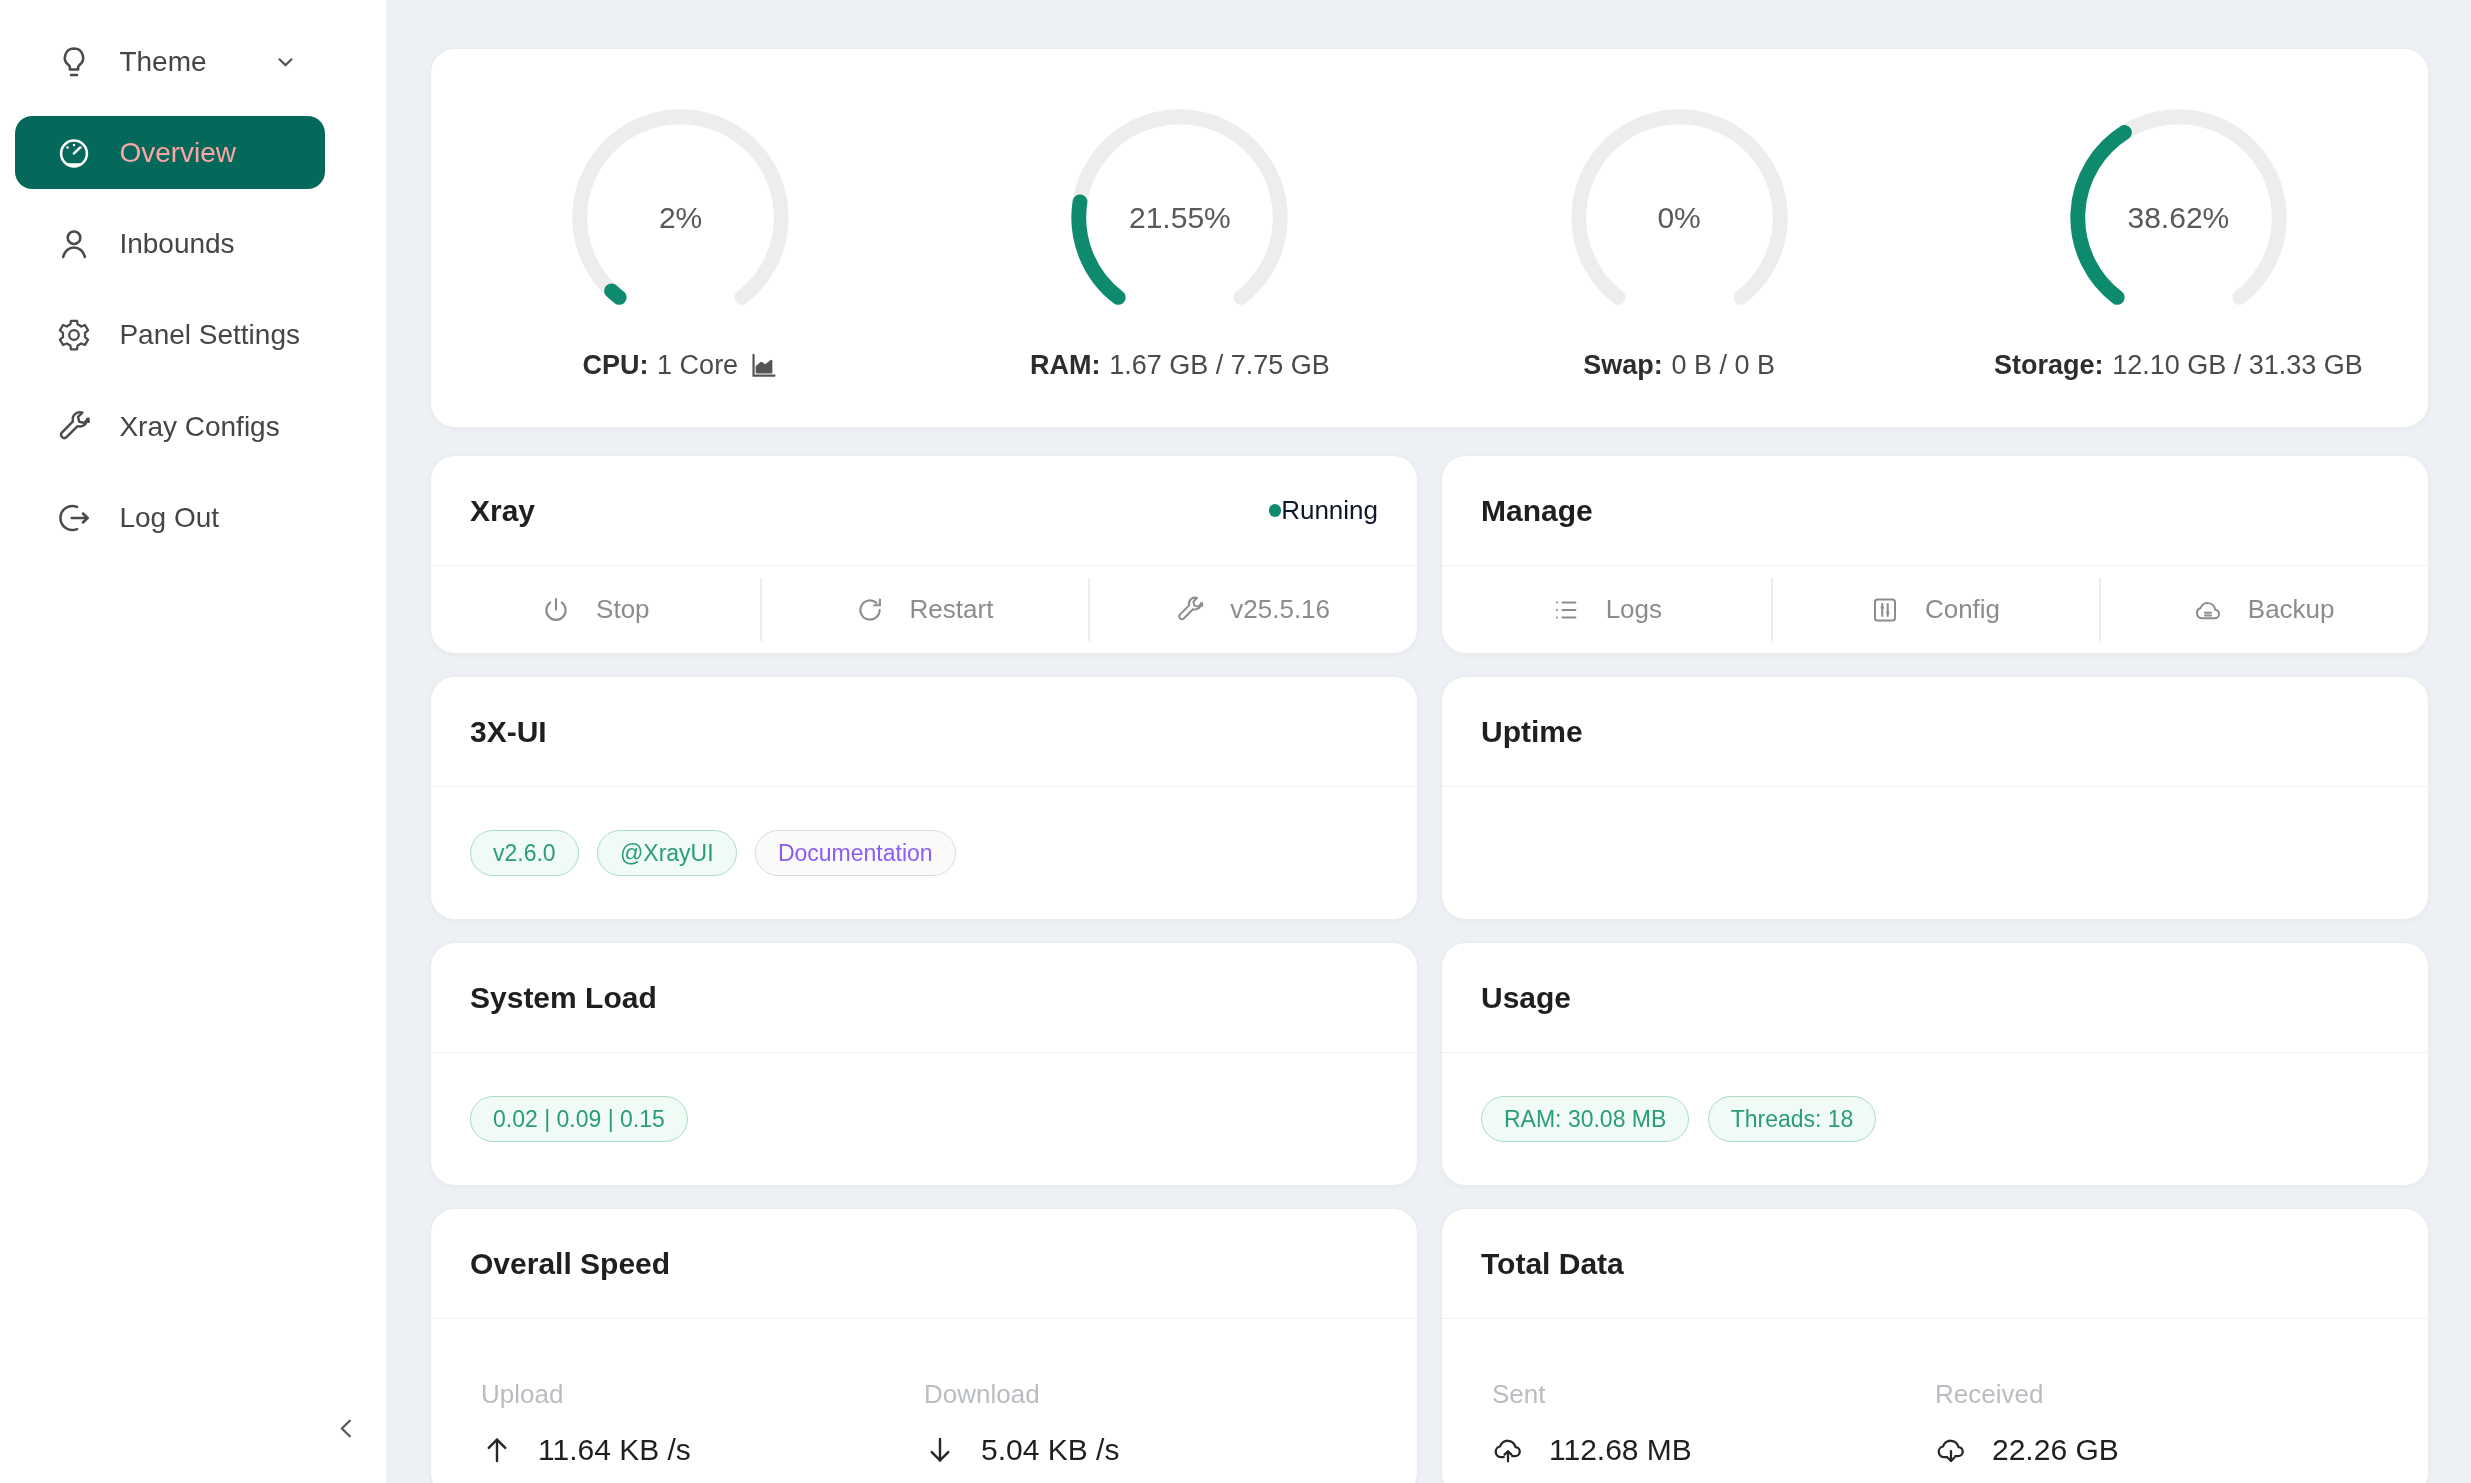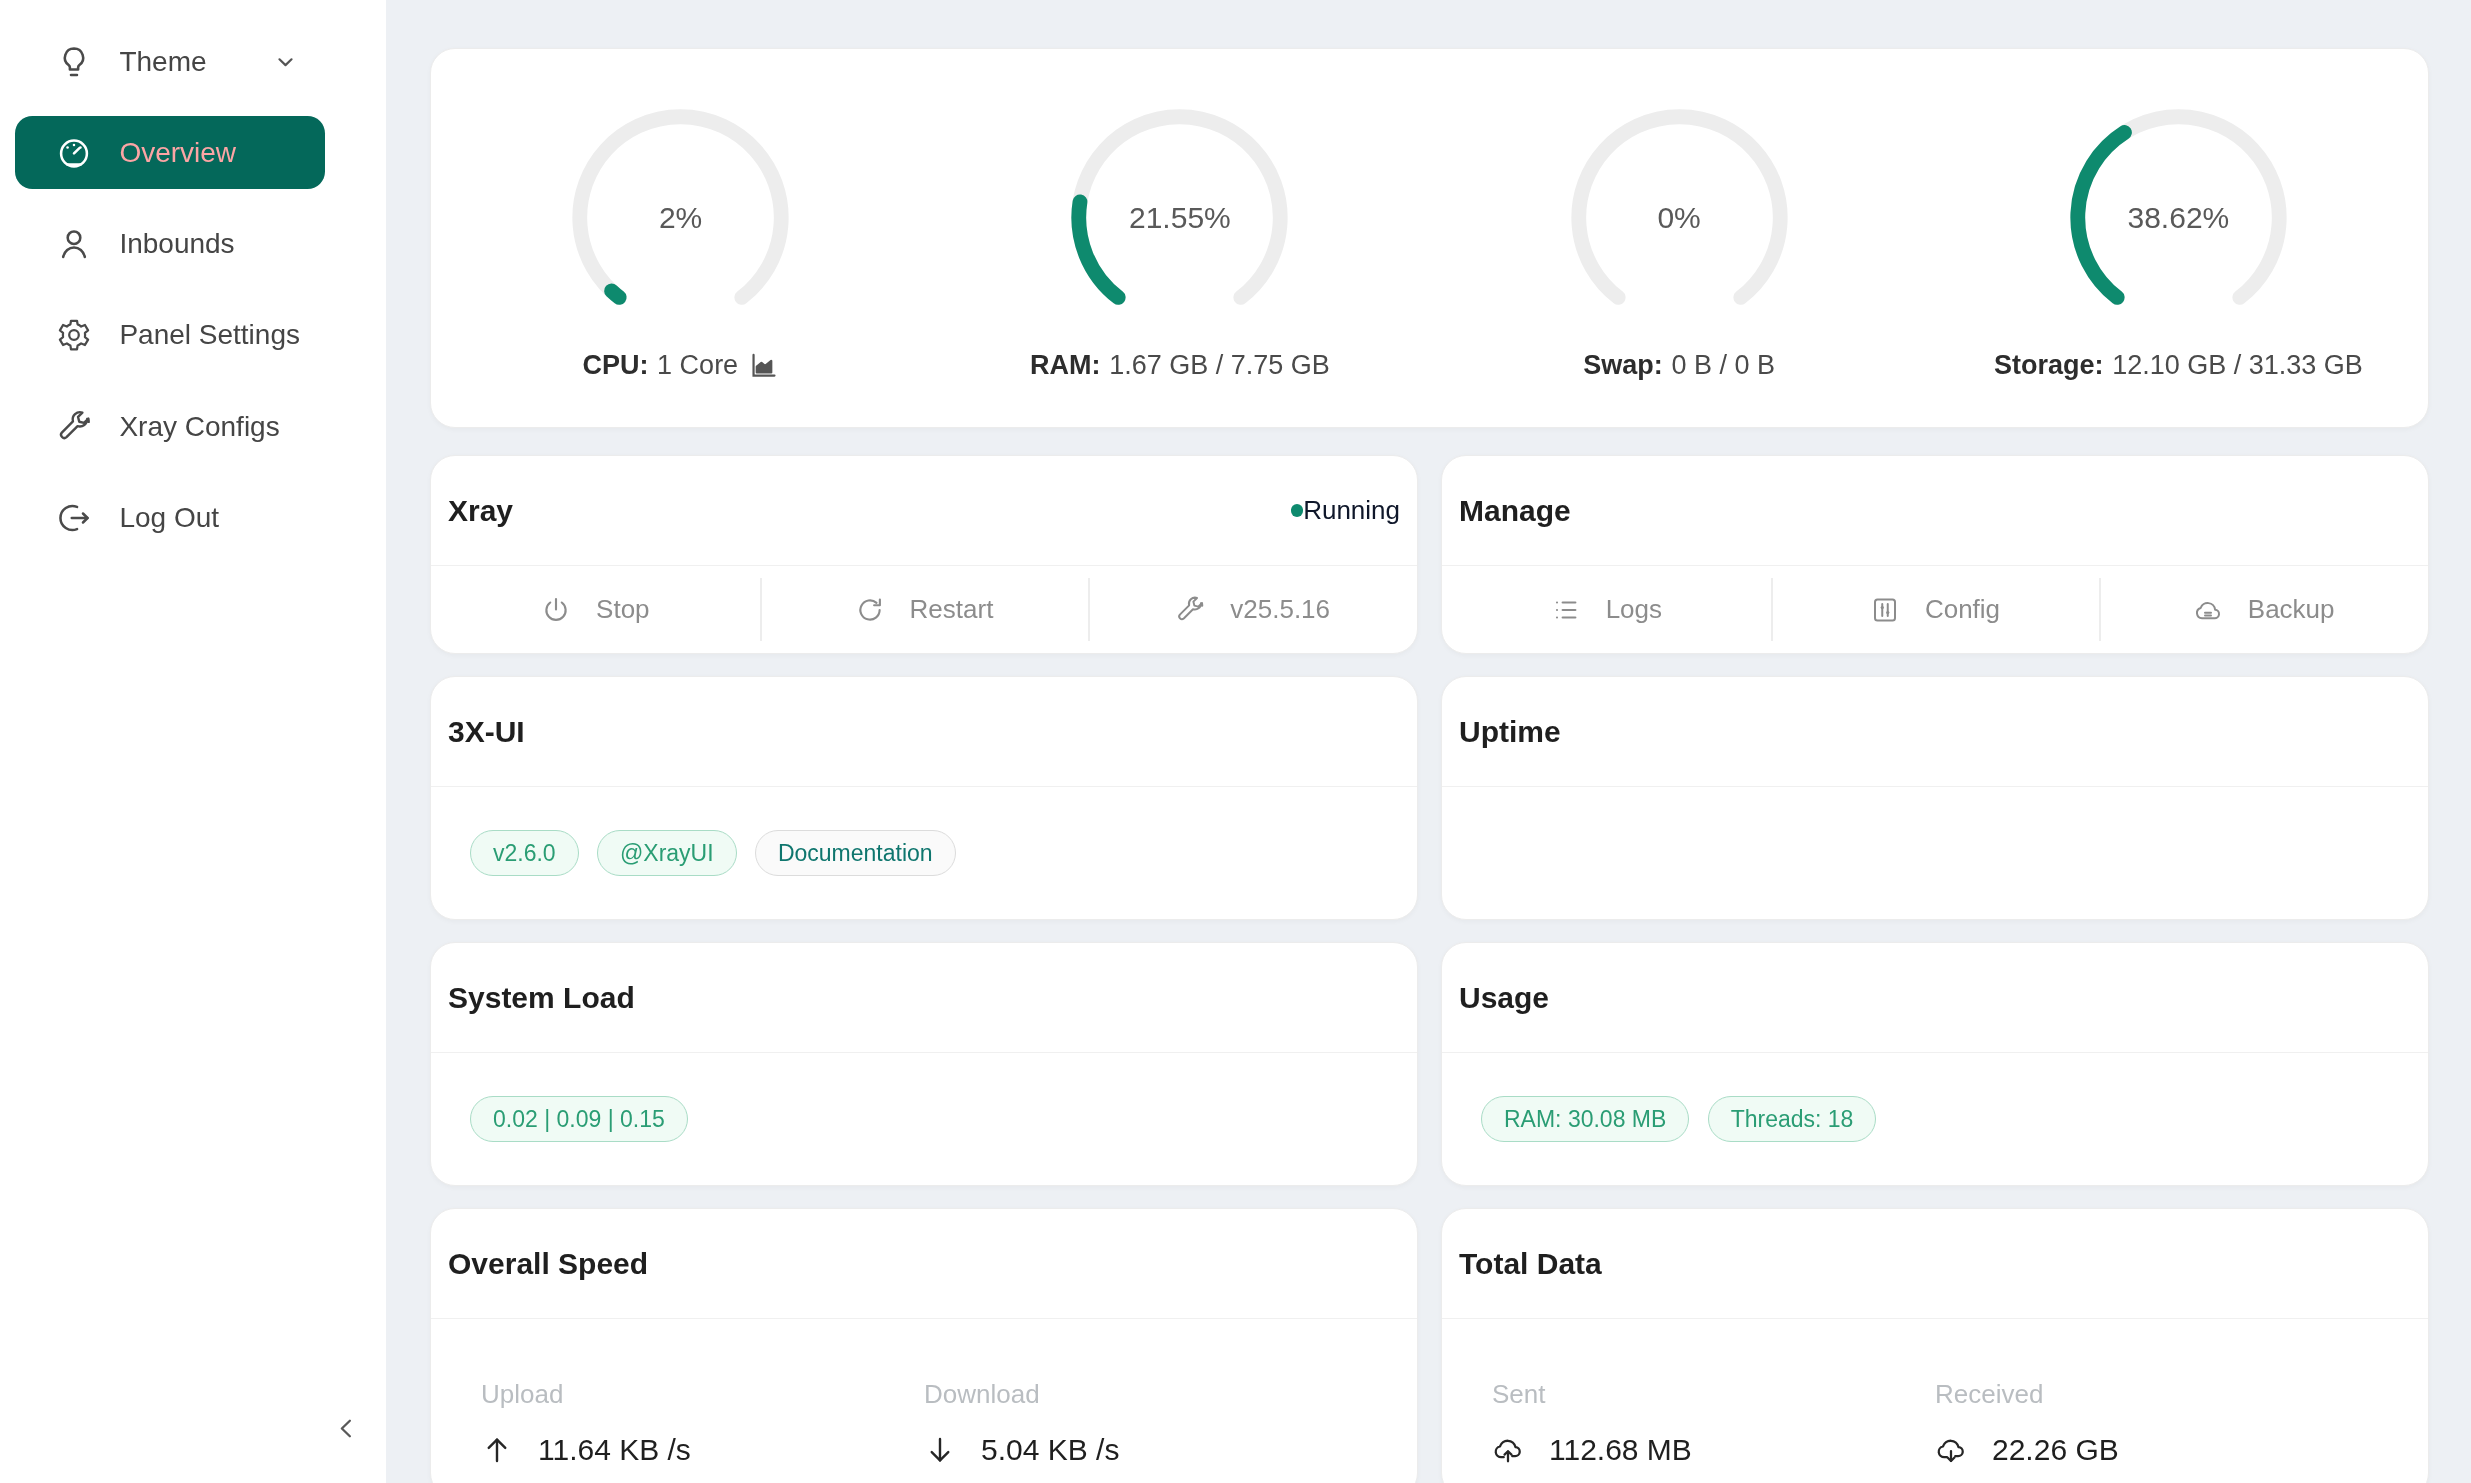--- a/index.html
+++ b/index.html
@@ -61,21 +61,21 @@
   .chart-icon{width:31px;height:31px;color:#555;margin-left:9.7px;display:flex}
   .chart-icon svg{width:100%;height:100%}
 
   
   .row{display:grid;grid-template-columns:1fr 1fr;gap:23px;margin-bottom:22px}
   .r2{height:199px}
   .r34{height:244px}
   .r5{height:290px}
 
   .card-header{
-    height:110px;display:flex;align-items:center;padding:0 17px;
+    height:110px;display:flex;align-items:center;padding:0 39px;
     border-bottom:1.9px solid #f0f0f0;
   }
   .card-title{font-size:30px;font-weight:700;color:#1f1f1f;flex:1}
   .status{display:flex;align-items:center;gap:0;font-size:26px;color:#0f172a}
   .status-dot{width:12.6px;height:12.6px;border-radius:50%;background:var(--accent)}
 
   .actions{display:flex;height:calc(100% - 110px);align-items:stretch}
   .action{
     flex:1;display:flex;align-items:center;justify-content:center;gap:25px;
     color:#8c8c8c;font-size:26px;cursor:pointer;position:relative;
@@ -85,21 +85,21 @@
   }
   .action .a-icon{width:30px;height:30px;display:flex}
   .action .a-icon svg{width:100%;height:100%}
 
   .tags{display:flex;align-items:center;gap:18.3px;height:calc(100% - 110px);padding:0 39px}
   .tag{
     display:inline-flex;align-items:center;height:46px;padding:0 22px;
     border-radius:24px;font-size:23px;border:1.9px solid;white-space:nowrap;cursor:default;
   }
   .tag.green{background:var(--tag-green-bg);border-color:var(--tag-green-border);color:var(--tag-green-text)}
-  .tag.default{background:#fafafa;border-color:#dcdcdc;color:#0f766e}
+  .tag.default{background:#fafafa;border-color:#dcdcdc;color:#8b5cf6}
 
   .cols{display:flex;height:calc(100% - 110px);padding:0 50px}
   .col{width:50%;padding-top:60px}
   .col-label{font-size:26px;color:#b9bdc1;margin-bottom:23px}
   .col-value{display:flex;align-items:center;gap:25px;font-size:30px;color:#1f1f1f;font-weight:500}
   .v-icon{width:32px;height:32px;display:flex;color:#262626}
   .v-icon svg{width:100%;height:100%}
 </style>
 </head>
 <body>

